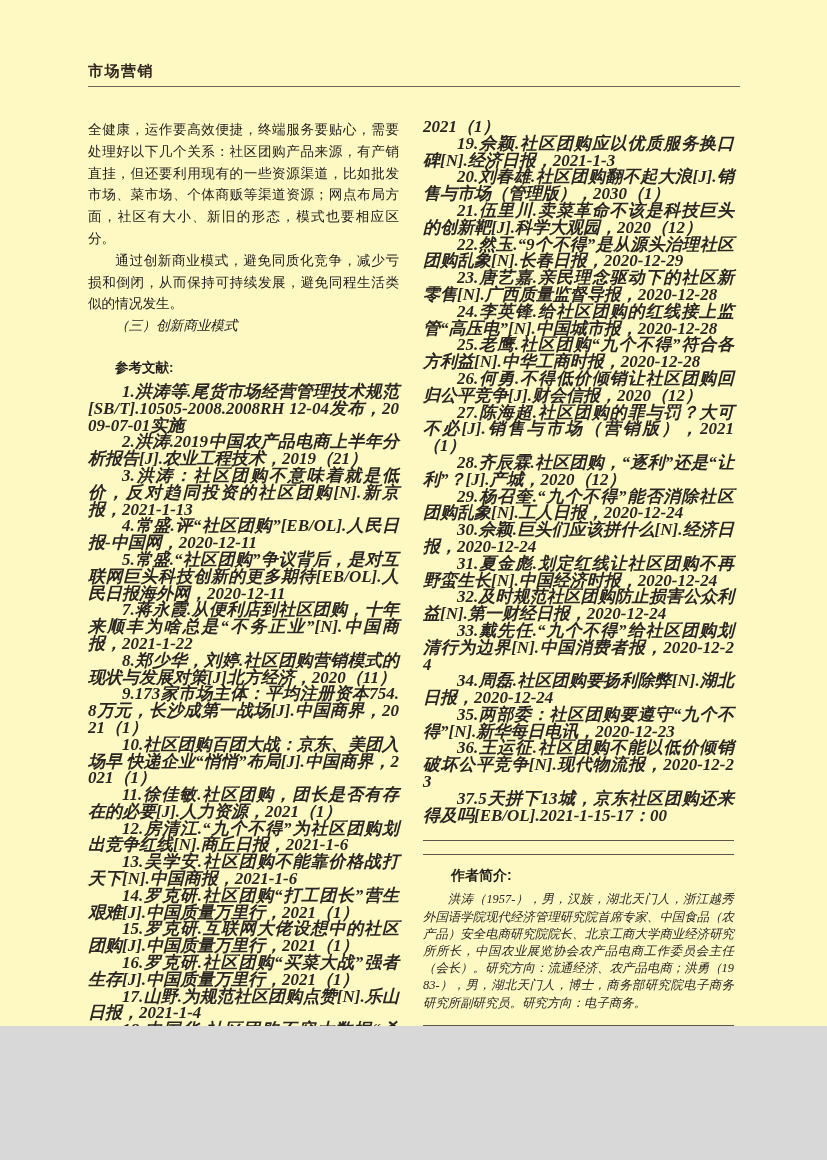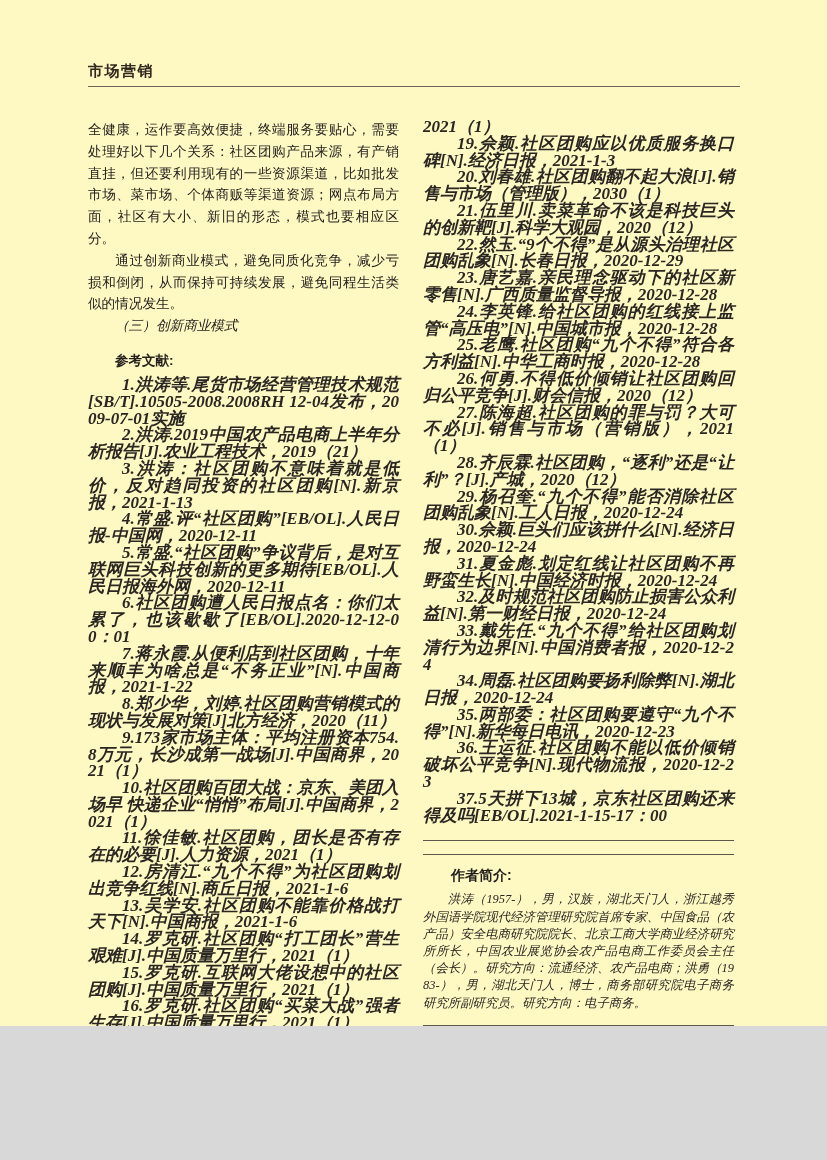--- a/index.html
+++ b/index.html
@@ -48,21 +48,21 @@
     word-break: break-all;
     color: #26221f;
   }
   .indent { text-indent: 2em; }
   .subhead { font-style: italic; }
   .refs-title {
     font-family: "Liberation Sans", "DejaVu Sans", sans-serif;
     font-weight: bold;
     font-size: 13.5px;
     color: #221f1c;
-    margin: 15px 0 7px 0;
+    margin: 22px 0 7px 0;
     text-indent: 2em;
   }
   .ref {
     font-size: 17px;
     line-height: 16.8px;
     text-align: justify;
     text-justify: inter-character;
     word-break: break-all;
     text-indent: 2em;
     font-style: italic;
@@ -141,21 +141,20 @@
       <p class="body-par indent">通过创新商业模式，避免同质化竞争，减少亏损和倒闭，从而保持可持续发展，避免同程生活类似的情况发生。</p>
       <p class="body-par subhead indent">（三）创新商业模式</p>
 
       <div class="refs-title">参考文献:</div>
 
       <p class="ref">1.洪涛等.尾货市场经营管理技术规范[SB/T].10505-2008.2008RH 12-04发布，2009-07-01实施</p>
       <p class="ref">2.洪涛.2019中国农产品电商上半年分析报告[J].农业工程技术，2019（21）</p>
       <p class="ref">3.洪涛：社区团购不意味着就是低价，反对趋同投资的社区团购[N].新京报，2021-1-13</p>
       <p class="ref">4.常盛.评“社区团购”[EB/OL].人民日报-中国网，2020-12-11</p>
       <p class="ref">5.常盛.“社区团购”争议背后，是对互联网巨头科技创新的更多期待[EB/OL].人民日报海外网，2020-12-11</p>
-      <p class="ref">6.社区团购遭人民日报点名：你们太累了，也该歇歇了[EB/OL].2020-12-12-00：01</p>
       <p class="ref">7.蒋永霞.从便利店到社区团购，十年来顺丰为啥总是“不务正业”[N].中国商报，2021-1-22</p>
       <p class="ref">8.郑少华，刘婷.社区团购营销模式的现状与发展对策[J]北方经济，2020（11）</p>
       <p class="ref">9.173家市场主体：平均注册资本754.8万元，长沙成第一战场[J].中国商界，2021（1）</p>
       <p class="ref">10.社区团购百团大战：京东、美团入场早 快递企业“悄悄”布局[J].中国商界，2021（1）</p>
       <p class="ref">11.徐佳敏.社区团购，团长是否有存在的必要[J].人力资源，2021（1）</p>
       <p class="ref">12.房清江.“九个不得”为社区团购划出竞争红线[N].商丘日报，2021-1-6</p>
       <p class="ref">13.吴学安.社区团购不能靠价格战打天下[N].中国商报，2021-1-6</p>
       <p class="ref">14.罗克研.社区团购“打工团长”营生艰难[J].中国质量万里行，2021（1）</p>
       <p class="ref">15.罗克研.互联网大佬设想中的社区团购[J].中国质量万里行，2021（1）</p>
       <p class="ref">16.罗克研.社区团购“买菜大战”强者生存[J].中国质量万里行，2021（1）</p>

